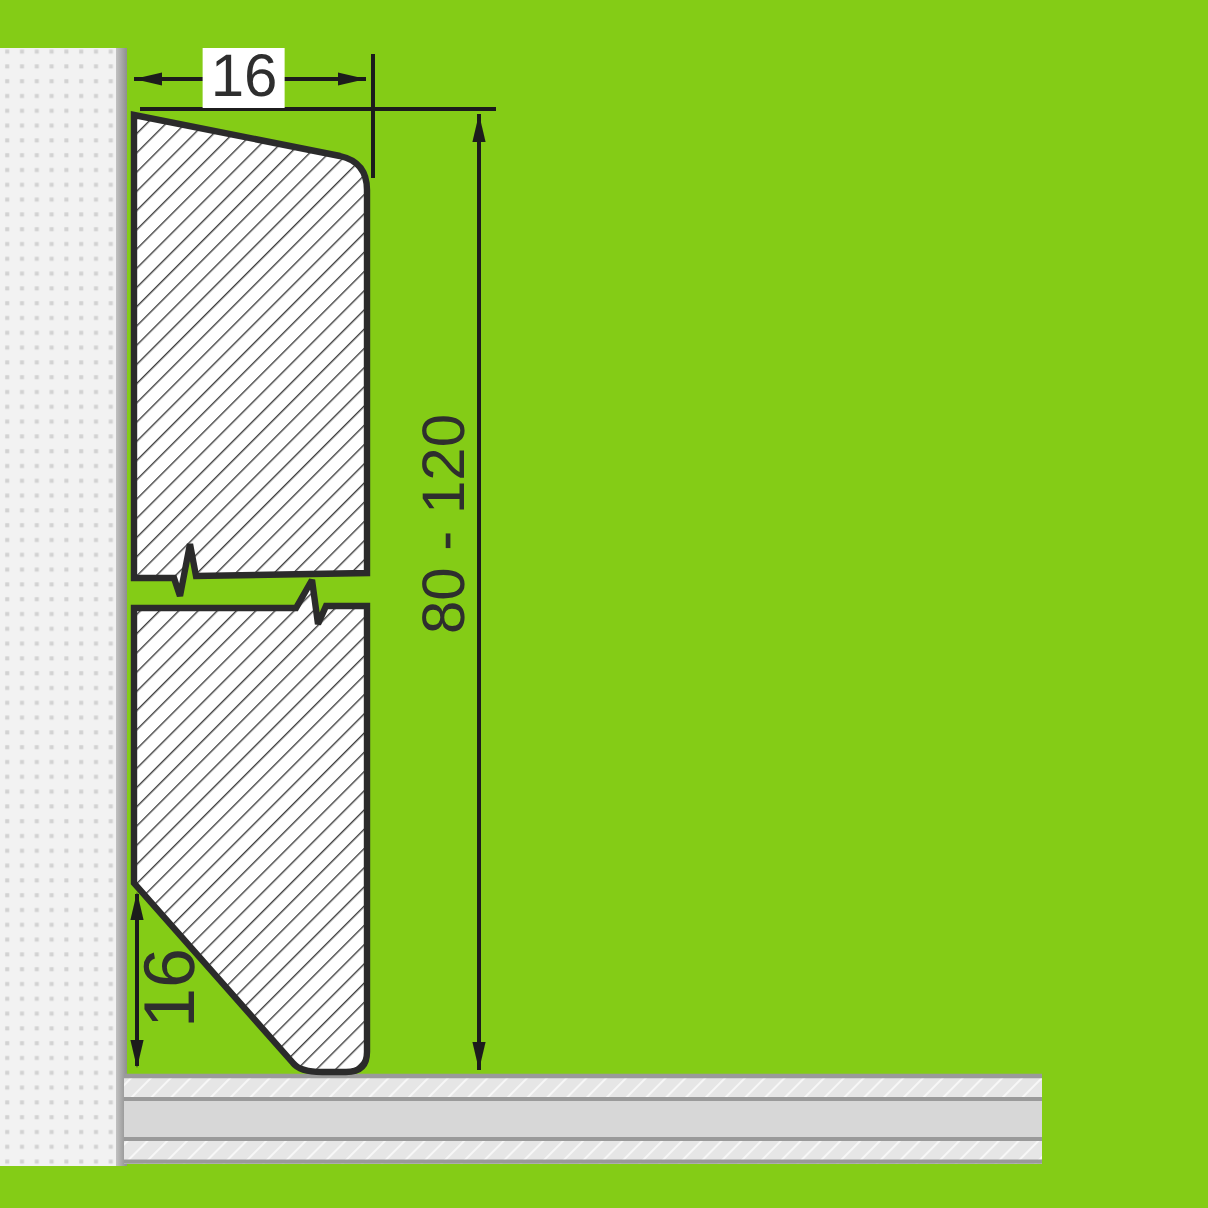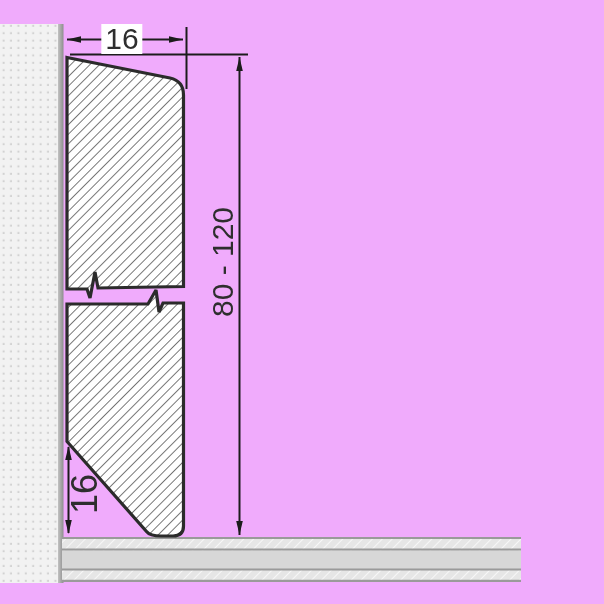--- a/index.html
+++ b/index.html
@@ -1,17 +1,17 @@
 <!DOCTYPE html>
 <html><head>
 <meta charset="utf-8">
 <style>
   html,body{margin:0;padding:0;background:#ffffff;}
   .canvas{
-    position:relative;width:604px;height:604px;background:#f0abfc;
+    position:relative;width:604px;height:604px;background:#84cc16;
     font-family:"Liberation Sans", sans-serif;overflow:hidden;
   }
   .canvas svg{position:absolute;left:0;top:0;}
   .dim-label{
     position:absolute;color:#2e2e2e;font-family:"Liberation Sans", sans-serif;
     white-space:nowrap;user-select:none;
   }
   .dim-label.horiz{
     transform:translate(-50%,-50%);
     background:#ffffff;padding:0 4px;font-size:30px;line-height:30px;

